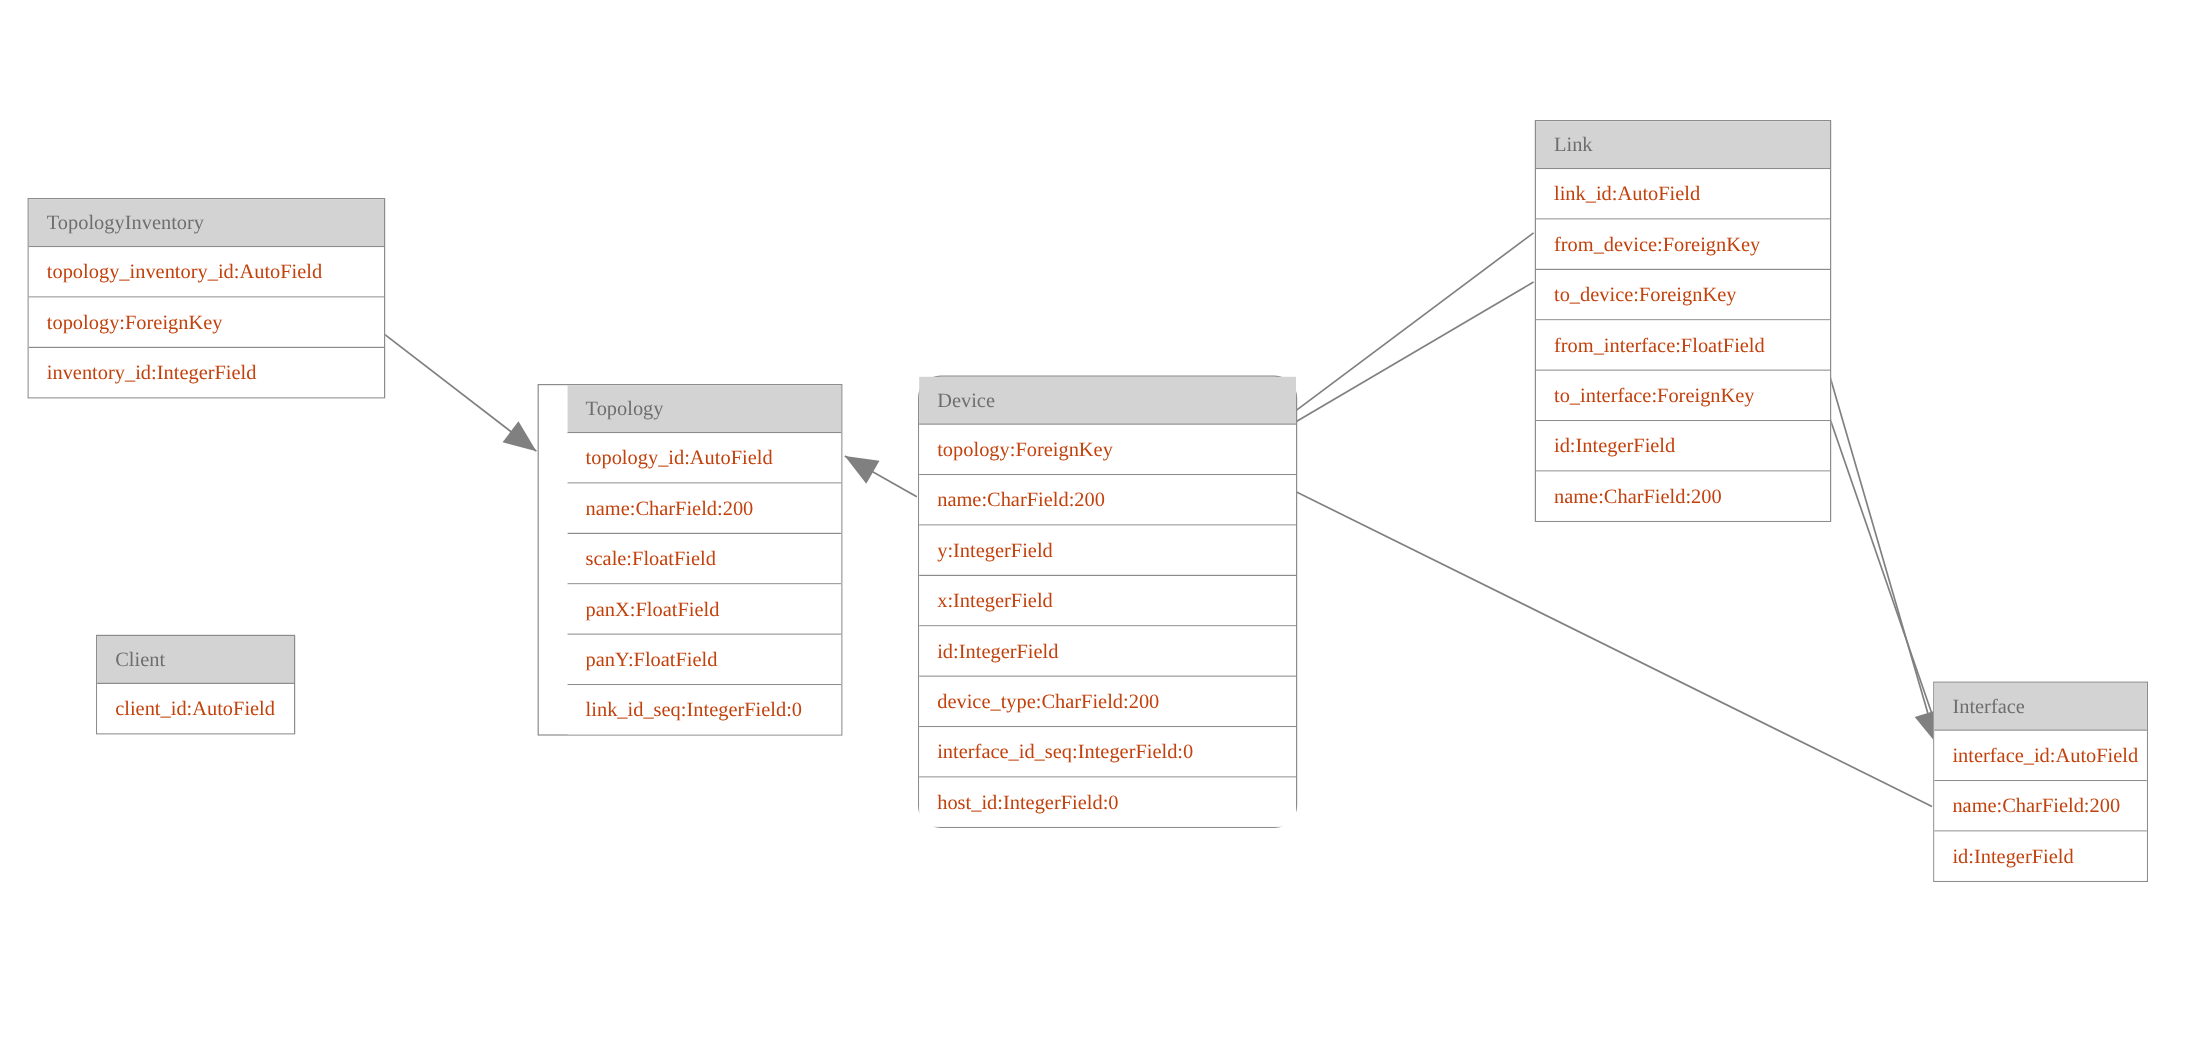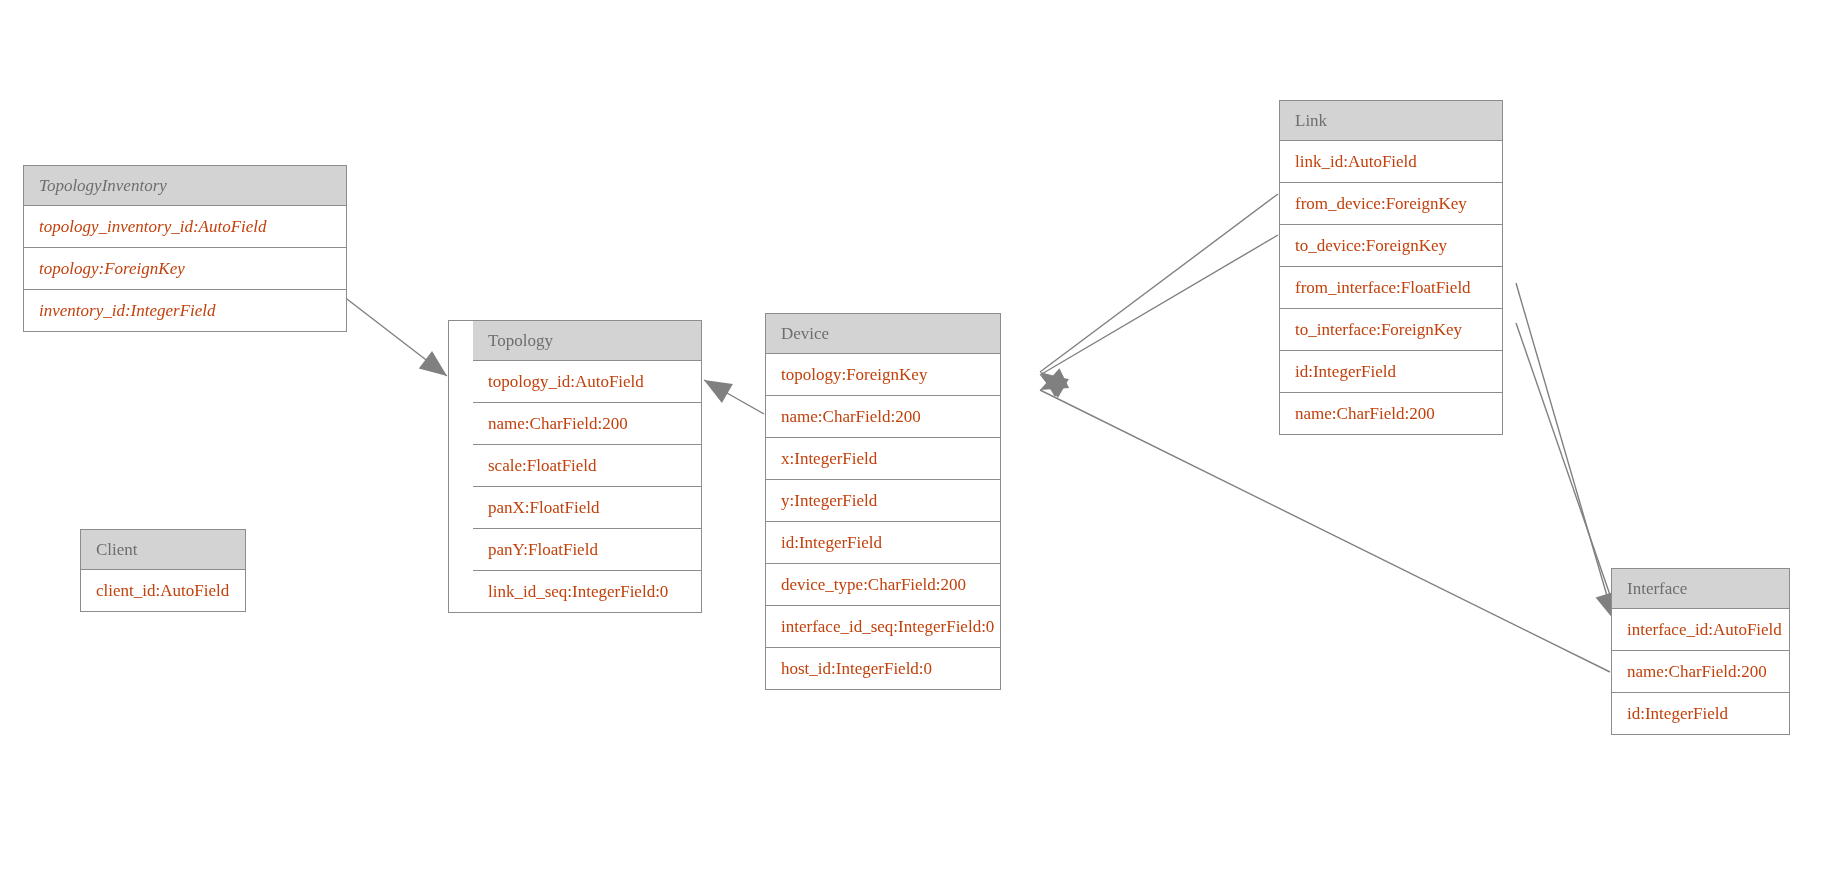--- a/index.html
+++ b/index.html
@@ -86,21 +86,21 @@
         <path d="M 1516 283 L 1614 620" stroke="#808080" stroke-width="1.4" fill="none"></path>
         <polygon points="0,0 -27,-11 -27,11" fill="#808080" transform="translate(1614,620) rotate(73)"></polygon>
       </g>
       <g>
         <path d="M 1516 323 L 1619 621" stroke="#808080" stroke-width="1.4" fill="none"></path>
         <polygon points="0,0 -27,-11 -27,11" fill="#808080" transform="translate(1619,621) rotate(71)"></polygon>
       </g>
     </svg>
 
   <div id="entity-layer">
-      <div class="entity" style="left: 23px; top: 165px; width: 324px; font-style: italic;">
+      <div class="entity" style="left: 23px; top: 165px; width: 298px;">
         <div class="entity-header">TopologyInventory</div>
         <div class="entity-rows">
           <div class="entity-row">topology_inventory_id:AutoField</div>
           <div class="entity-row">topology:ForeignKey</div>
           <div class="entity-row">inventory_id:IntegerField</div>
         </div>
       </div>
       <div class="entity" style="left: 80px; top: 529px; width: 166px;">
         <div class="entity-header">Client</div>
         <div class="entity-rows">
@@ -111,34 +111,34 @@
         <div class="entity-header">Topology</div>
         <div class="entity-rows">
           <div class="entity-row">topology_id:AutoField</div>
           <div class="entity-row">name:CharField:200</div>
           <div class="entity-row">scale:FloatField</div>
           <div class="entity-row">panX:FloatField</div>
           <div class="entity-row">panY:FloatField</div>
           <div class="entity-row">link_id_seq:IntegerField:0</div>
         </div>
       </div>
-      <div class="entity" style="left: 765px; top: 313px; width: 236px;">
+      <div class="entity" style="left: 765px; top: 313px; width: 316px; border-radius: 19px;">
         <div class="entity-header">Device</div>
         <div class="entity-rows">
           <div class="entity-row">topology:ForeignKey</div>
           <div class="entity-row">name:CharField:200</div>
+          <div class="entity-row">y:IntegerField</div>
           <div class="entity-row">x:IntegerField</div>
-          <div class="entity-row">y:IntegerField</div>
           <div class="entity-row">id:IntegerField</div>
           <div class="entity-row">device_type:CharField:200</div>
           <div class="entity-row">interface_id_seq:IntegerField:0</div>
           <div class="entity-row">host_id:IntegerField:0</div>
         </div>
       </div>
-      <div class="entity" style="left: 1279px; top: 100px; width: 224px;">
+      <div class="entity" style="left: 1279px; top: 100px; width: 247px;">
         <div class="entity-header">Link</div>
         <div class="entity-rows">
           <div class="entity-row">link_id:AutoField</div>
           <div class="entity-row">from_device:ForeignKey</div>
           <div class="entity-row">to_device:ForeignKey</div>
           <div class="entity-row">from_interface:FloatField</div>
           <div class="entity-row">to_interface:ForeignKey</div>
           <div class="entity-row">id:IntegerField</div>
           <div class="entity-row">name:CharField:200</div>
         </div>

